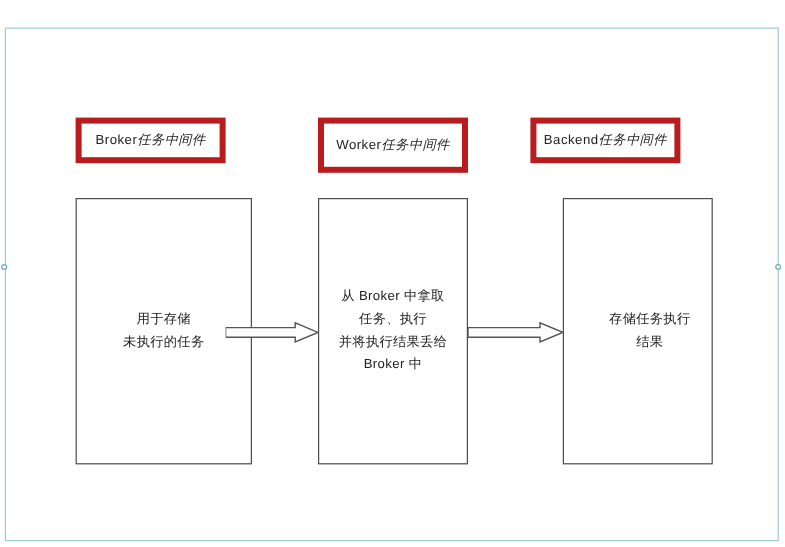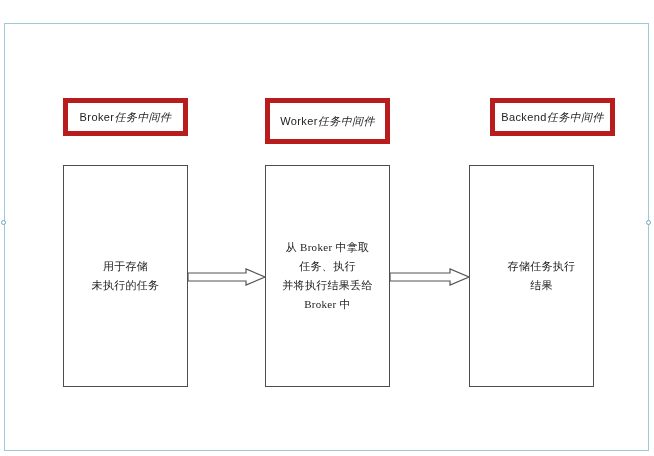--- a/index.html
+++ b/index.html
@@ -66,21 +66,20 @@
     box-sizing: border-box;
     background: #ffffff;
     display: flex;
     align-items: center;
     justify-content: center;
     text-align: center;
     font-size: 11px;
     color: #222222;
     line-height: 19px;
     letter-spacing: 0.3px;
-    font-family: Liberation Serif, serif;
   }
   .body-box .txt { display: block; padding: 0 8px; }
 
   
   .arrow {
     position: absolute;
     height: 18px;
   }
   .arrow svg { display: block; }
 </style>
@@ -90,41 +89,41 @@
 <div id="canvas">
 
   <div class="frame"></div>
   <div class="handle h-left"></div>
   <div class="handle h-right"></div>
 
   <div class="hdr-box" style="left:63px; top:98px; width:125px; height:38px;">
     <span class="l1">Broker</span>
     <span class="l2">任务中间件</span>
   </div>
-  <div class="body-box" style="left:63px; top:165px; width:125px; height:222px;">
+  <div class="body-box" style="left:63px; top:165px; width:147px; height:222px;">
     <span class="txt">
       <span>用于存储</span><br>
       <span>未执行的任务</span>
     </span>
   </div>
 
   <div class="hdr-box" style="left:265px; top:98px; width:125px; height:46px;">
     <span class="l1">Worker</span>
     <span class="l2">任务中间件</span>
   </div>
   <div class="body-box" style="left:265px; top:165px; width:125px; height:222px;">
     <span class="txt">
       <span>从 Broker 中拿取</span><br>
       <span>任务、执行</span><br>
       <span>并将执行结果丢给</span><br>
       <span>Broker 中</span>
     </span>
   </div>
 
-  <div class="hdr-box" style="left:490px; top:98px; width:125px; height:38px;">
+  <div class="hdr-box" style="left:442px; top:98px; width:125px; height:38px;">
     <span class="l1">Backend</span>
     <span class="l2">任务中间件</span>
   </div>
   <div class="body-box" style="left:469px; top:165px; width:125px; height:222px;padding-left:20px;">
     <span class="txt">
       <span>存储任务执行</span><br>
       <span>结果</span>
     </span>
   </div>
 

